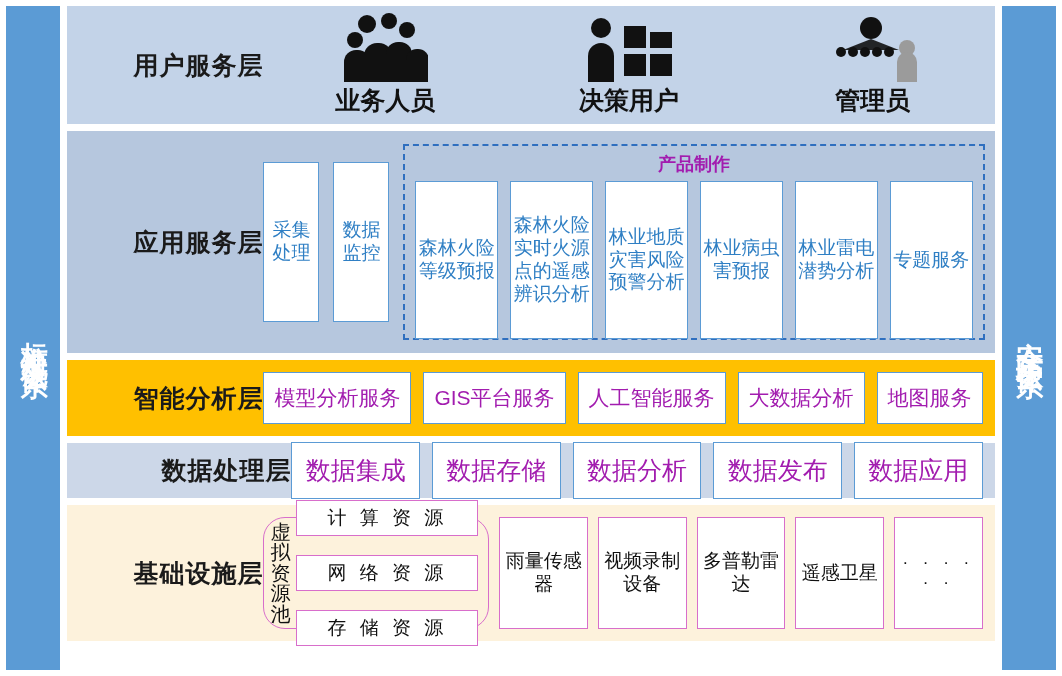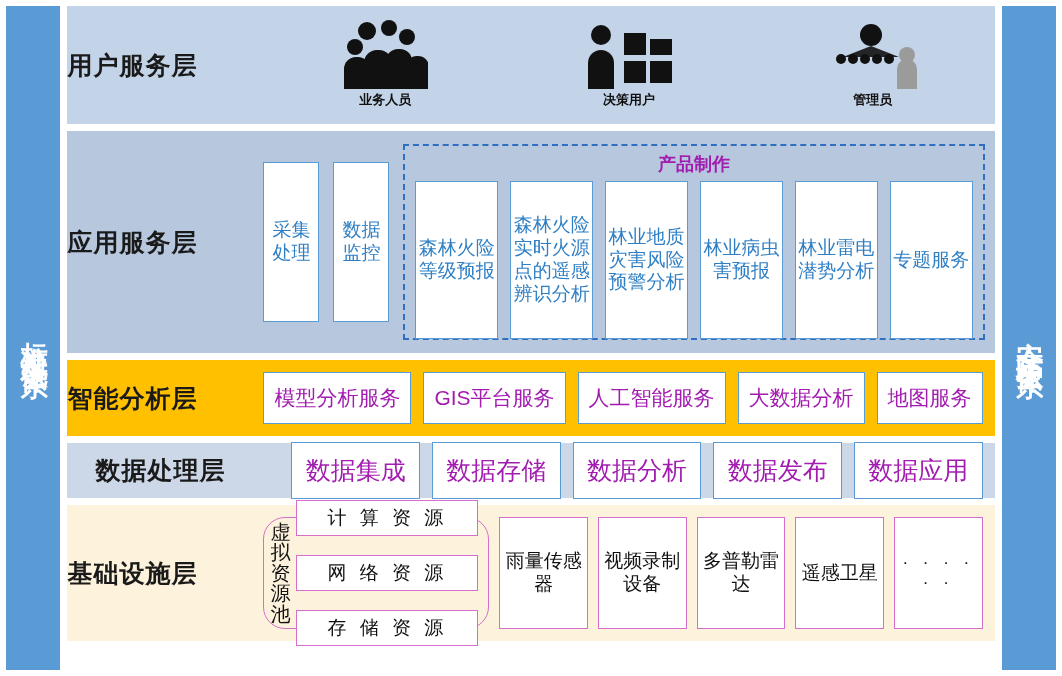--- a/index.html
+++ b/index.html
@@ -64,21 +64,21 @@
     flex-direction: row;
     align-items: center;
     box-sizing: border-box;
   }
   .layer-title {
     width: 196px;
     flex: 0 0 196px;
     font-size: 25px;
     font-weight: bold;
     color: #1a1a1a;
-    text-align: left;
+    text-align: right;
     letter-spacing: 1px;
   }
   .layer-body {
     flex: 1;
     display: flex;
     flex-direction: row;
     align-items: center;
   }
 
   
@@ -103,21 +103,21 @@
     justify-content: flex-end;
     width: 200px;
   }
   .user-icon {
     height: 74px;
     display: flex;
     align-items: flex-end;
     justify-content: center;
   }
   .user-label {
-    font-size: 13px;
+    font-size: 25px;
     font-weight: bold;
     color: #111;
     margin-top: 2px;
   }
 
   
   .layer-app {
     background: #b6c7de;
     height: 222px;
   }

